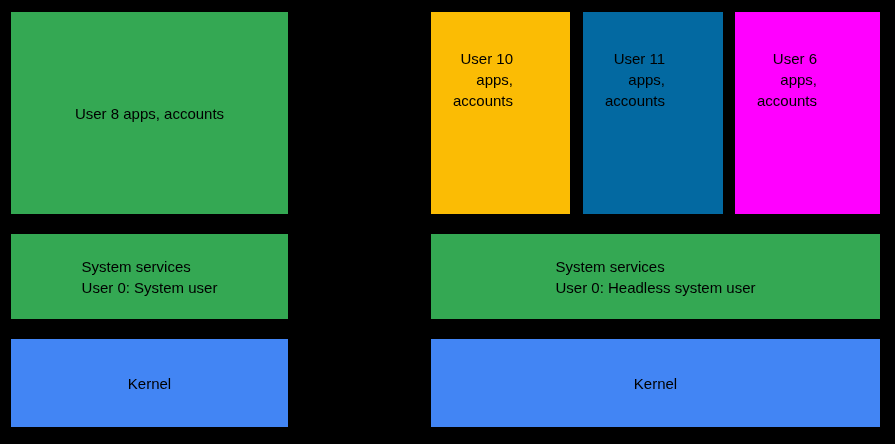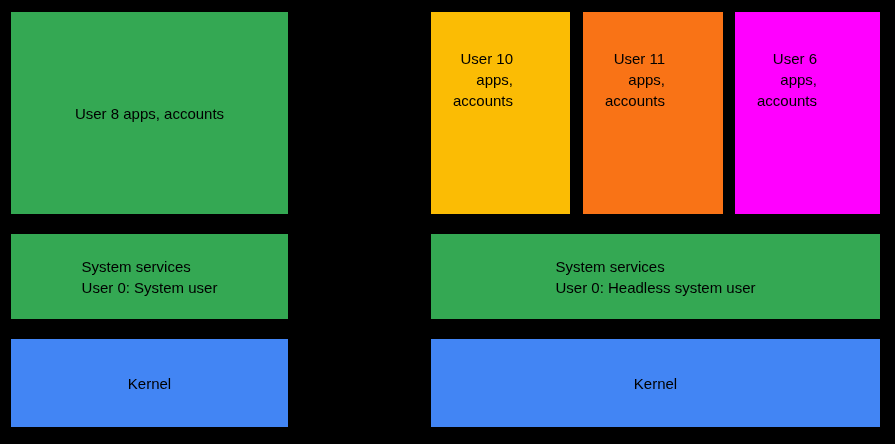--- a/index.html
+++ b/index.html
@@ -87,21 +87,21 @@
   <div class="box" id="box-left-kernel" style="background:#4285F4;">
     <span class="txt">Kernel</span>
   </div>
 
   <div class="box user-box" id="box-user10" style="background:#FBBC04;">
     <span class="txt">User 10
 apps,
 accounts</span>
   </div>
 
-  <div class="box user-box" id="box-user11" style="background:#f97316;">
+  <div class="box user-box" id="box-user11" style="background:#0369a1;">
     <span class="txt">User 11
 apps,
 accounts</span>
   </div>
 
   <div class="box user-box" id="box-user12" style="background:#FF00FF;">
     <span class="txt">User 6
 apps,
 accounts</span>
   </div>

